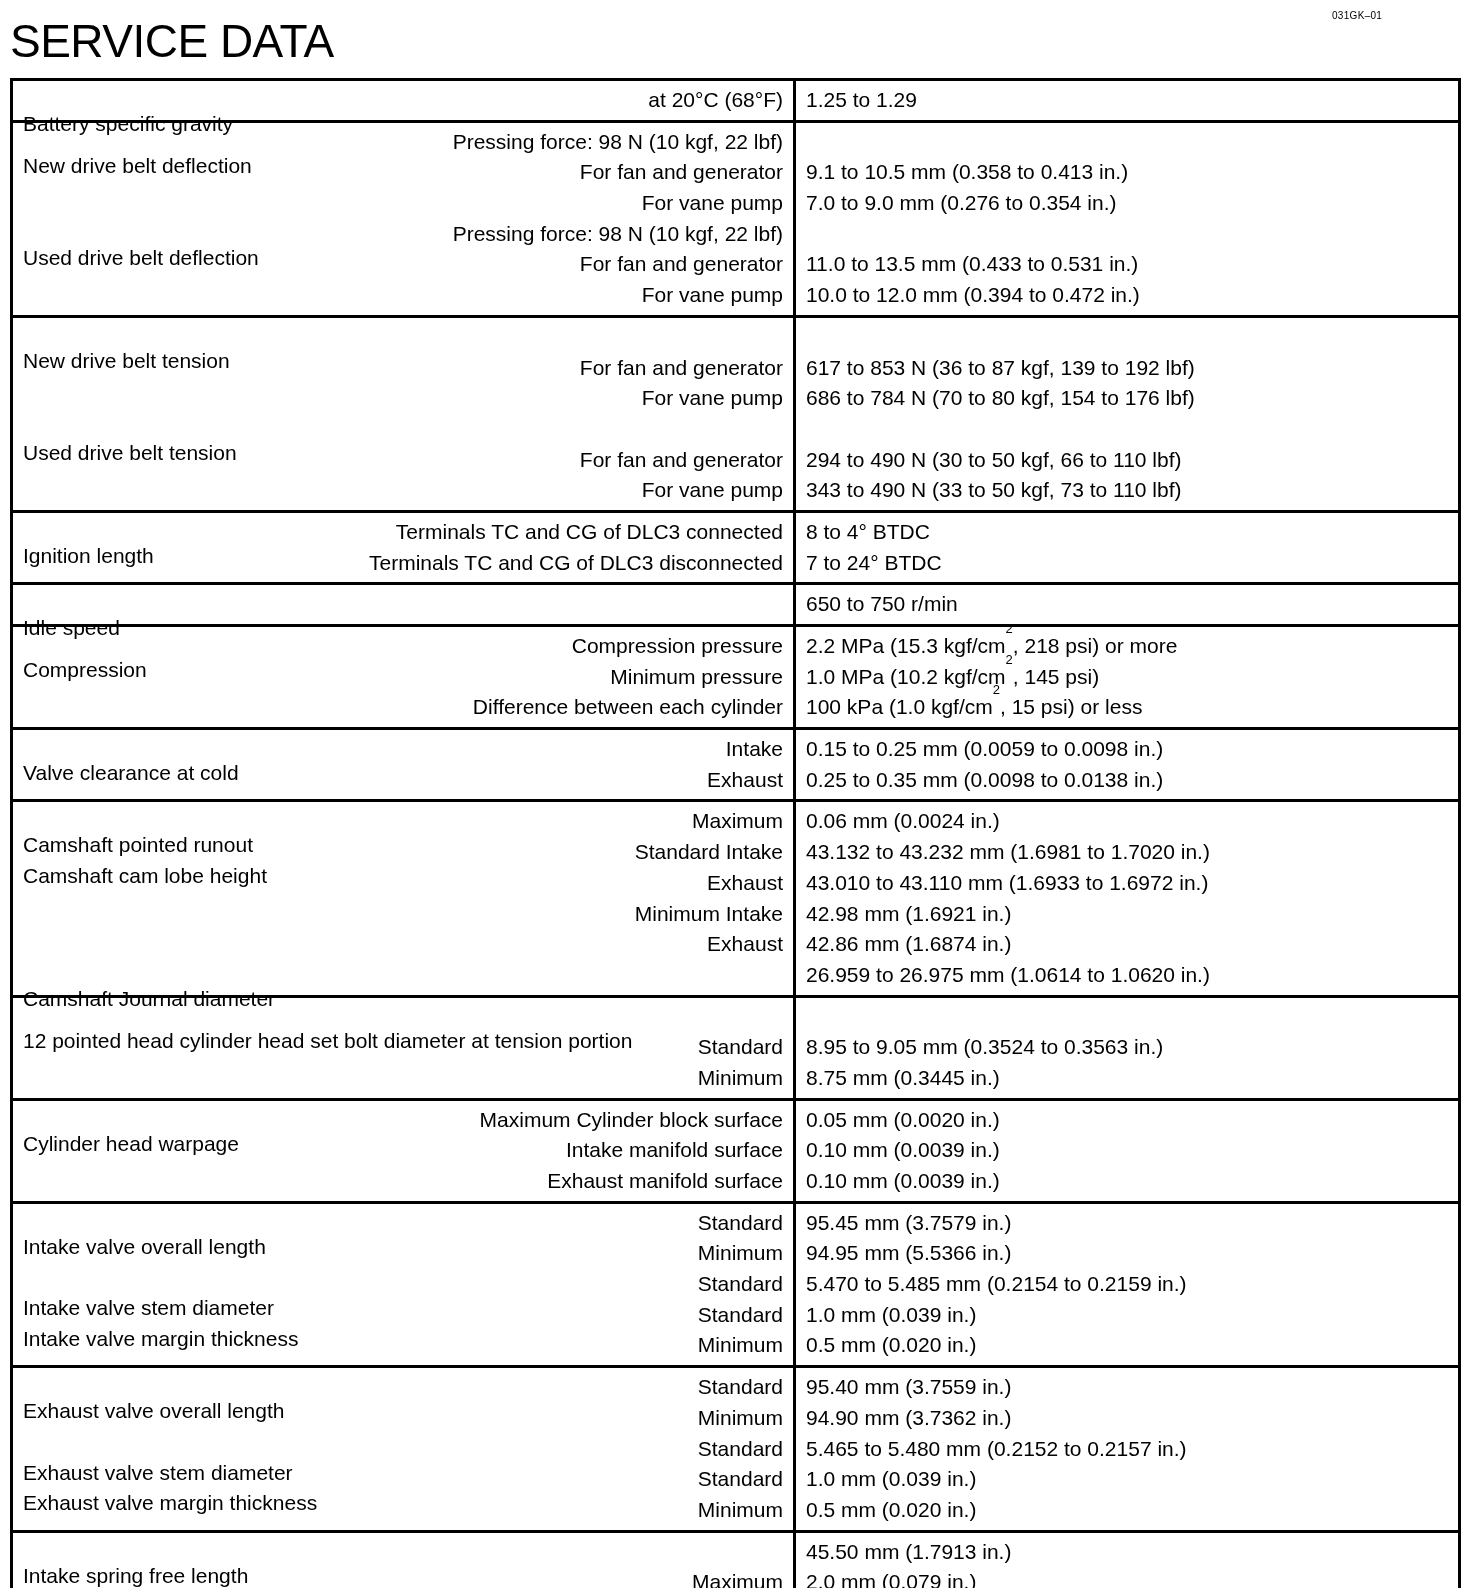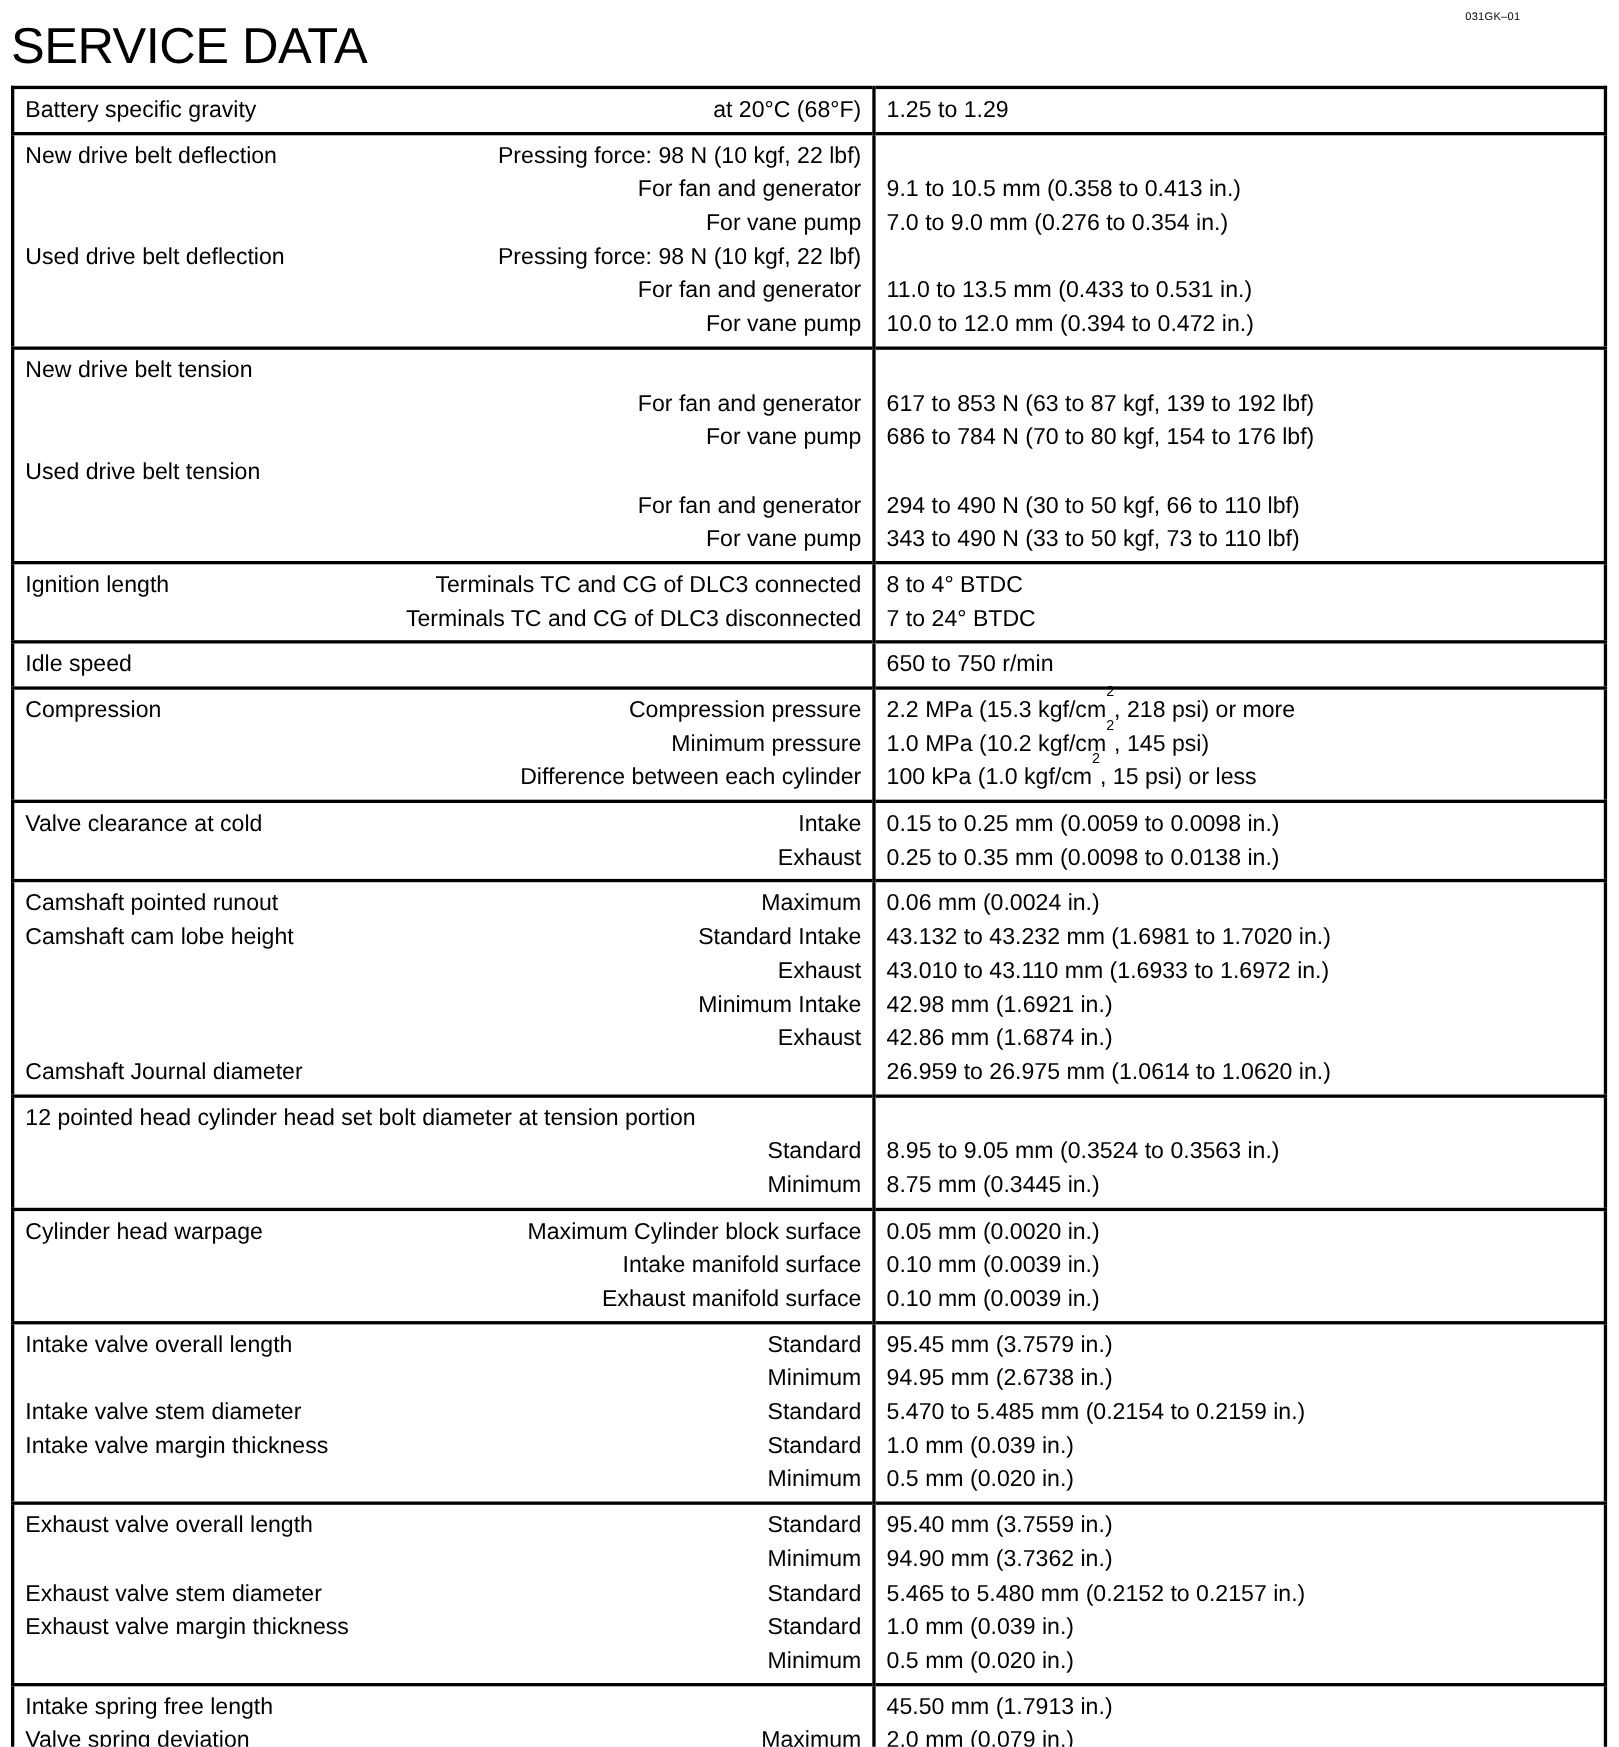--- a/index.html
+++ b/index.html
@@ -11,21 +11,21 @@
   table.spec { position: absolute; top: 78px; left: 10px; width: 1451px; border-collapse: collapse;
                border: 3px solid #000; table-layout: fixed; }
   table.spec td { vertical-align: top; padding: 0; }
   tbody.group { border-top: 3px solid #000; }
   tbody.group:first-child { border-top: none; }
   td.lcol { width: 780px; border-right: 3px solid #000; }
   td.rcol { }
   .line { display: flex; height: 30.7px; line-height: 30.7px; font-size: 21px; white-space: nowrap; }
   .first { margin-top: 4px; }
   .last { margin-bottom: 4px; }
-  .lbl { flex: 1 1 auto; padding-left: 10px; overflow: visible; }
+  .lbl { flex: 1 1 auto; padding-left: 10px; overflow: visible; margin-top: 24px; }
   .cond { flex: 0 0 auto; padding-right: 10px; text-align: right; }
   .val { padding-left: 10px; }
   sup { font-size: 13px; line-height: 0; position: relative; top: -2px; vertical-align: super; }
 </style>
 </head>
 <body>
 
 <div class="docid">031GK–01</div>
 <h1 class="title">SERVICE DATA</h1>
 
@@ -121,21 +121,21 @@
           <div class="line last">
             <span class="lbl"></span>
             <span class="cond">For vane pump</span>
           </div>
         </td>
         <td class="rcol">
           <div class="line val first">
             <span></span>
           </div>
           <div class="line val">
-            <span>617 to 853 N (63 to 87 kgf, 139 to 192 lbf)</span>
+            <span>617 to 853 N (36 to 87 kgf, 139 to 192 lbf)</span>
           </div>
           <div class="line val">
             <span>686 to 784 N (70 to 80 kgf, 154 to 176 lbf)</span>
           </div>
           <div class="line val">
             <span></span>
           </div>
           <div class="line val">
             <span>294 to 490 N (30 to 50 kgf, 66 to 110 lbf)</span>
           </div>
@@ -369,21 +369,21 @@
           <div class="line last">
             <span class="lbl"></span>
             <span class="cond">Minimum</span>
           </div>
         </td>
         <td class="rcol">
           <div class="line val first">
             <span>95.45 mm (3.7579 in.)</span>
           </div>
           <div class="line val">
-            <span>94.95 mm (2.6738 in.)</span>
+            <span>94.95 mm (5.5366 in.)</span>
           </div>
           <div class="line val">
             <span>5.470 to 5.485 mm (0.2154 to 0.2159 in.)</span>
           </div>
           <div class="line val">
             <span>1.0 mm (0.039 in.)</span>
           </div>
           <div class="line val last">
             <span>0.5 mm (0.020 in.)</span>
           </div>

